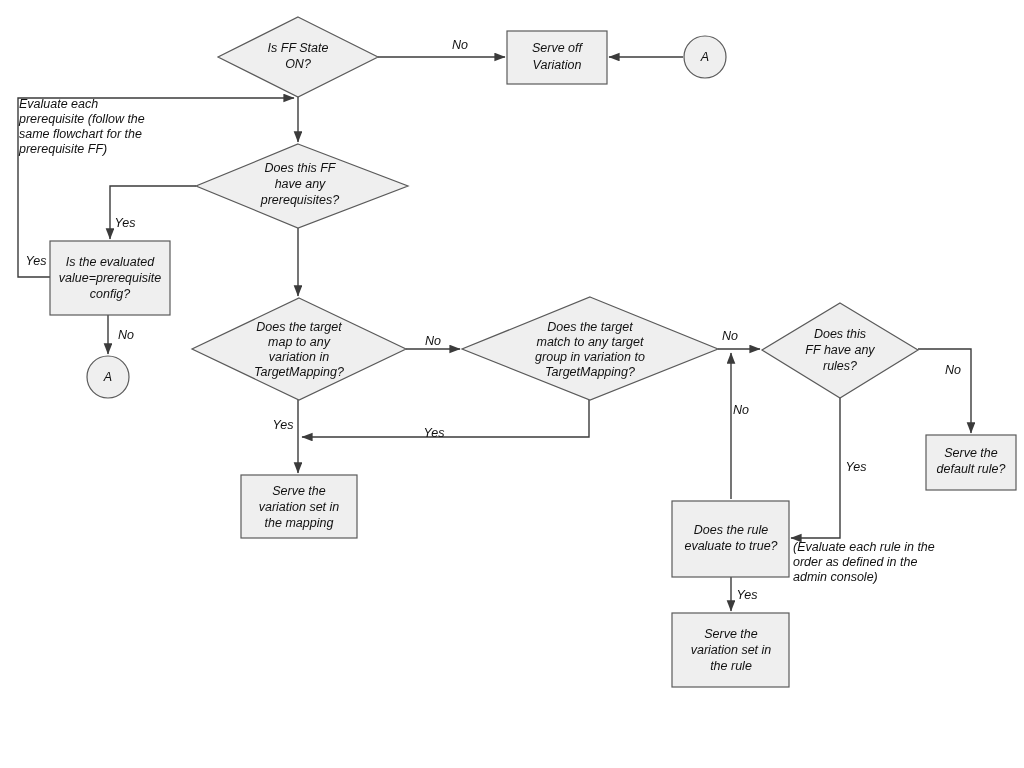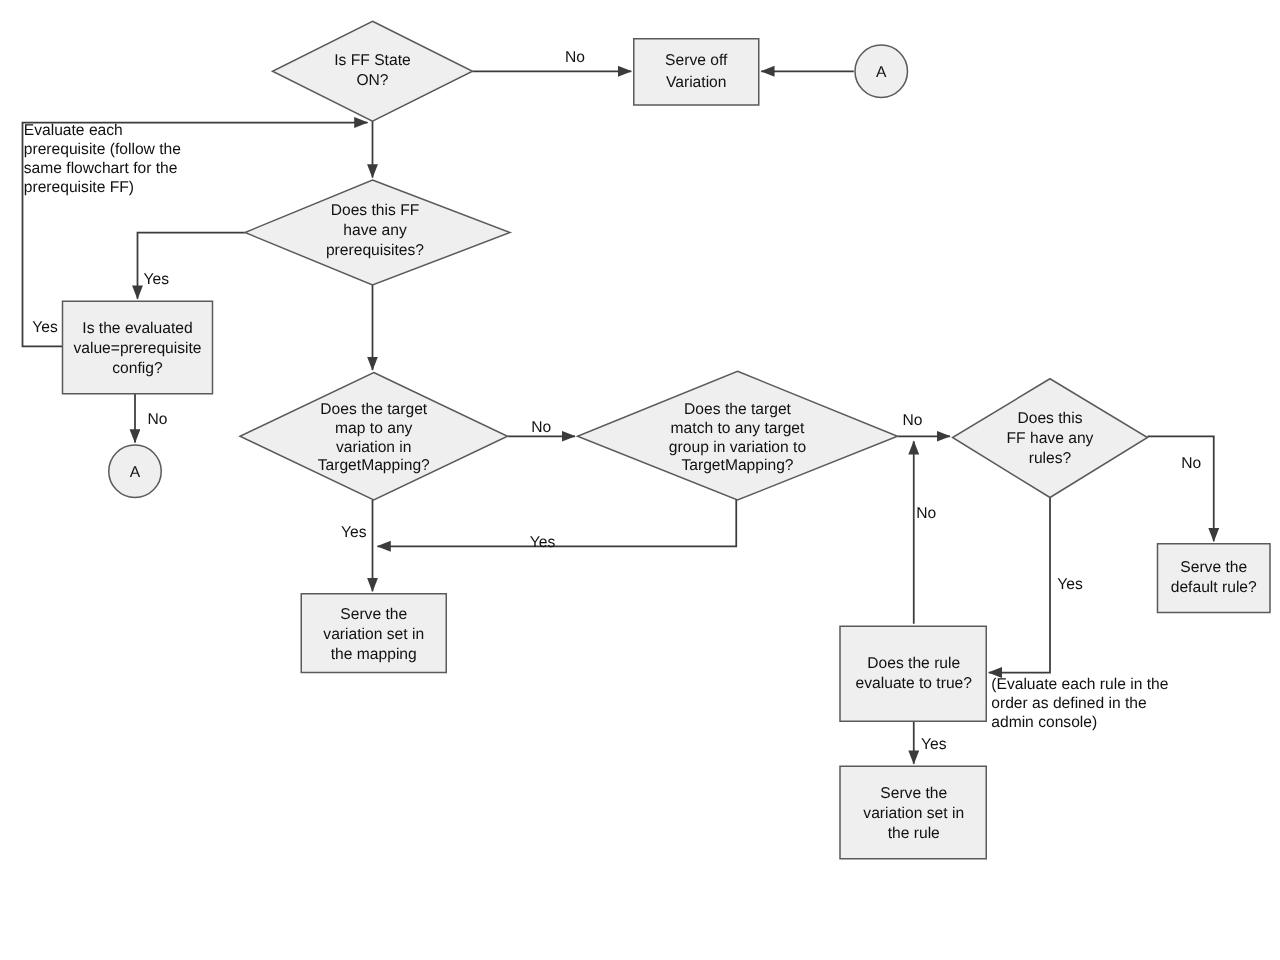--- a/index.html
+++ b/index.html
@@ -10,20 +10,21 @@
   body {
     width: 1024px;
     height: 768px;
     font-family: "Liberation Sans", sans-serif;
     overflow: hidden;
   }
   #flowchart-root {
     position: relative;
     width: 1024px;
     height: 768px;
+    font-style: italic;
   }
   svg.chart {
     display: block;
     width: 1024px;
     height: 768px;
   }
   .node-shape {
     fill: #efefef;
     stroke: #5a5a5a;
     stroke-width: 1.2;

